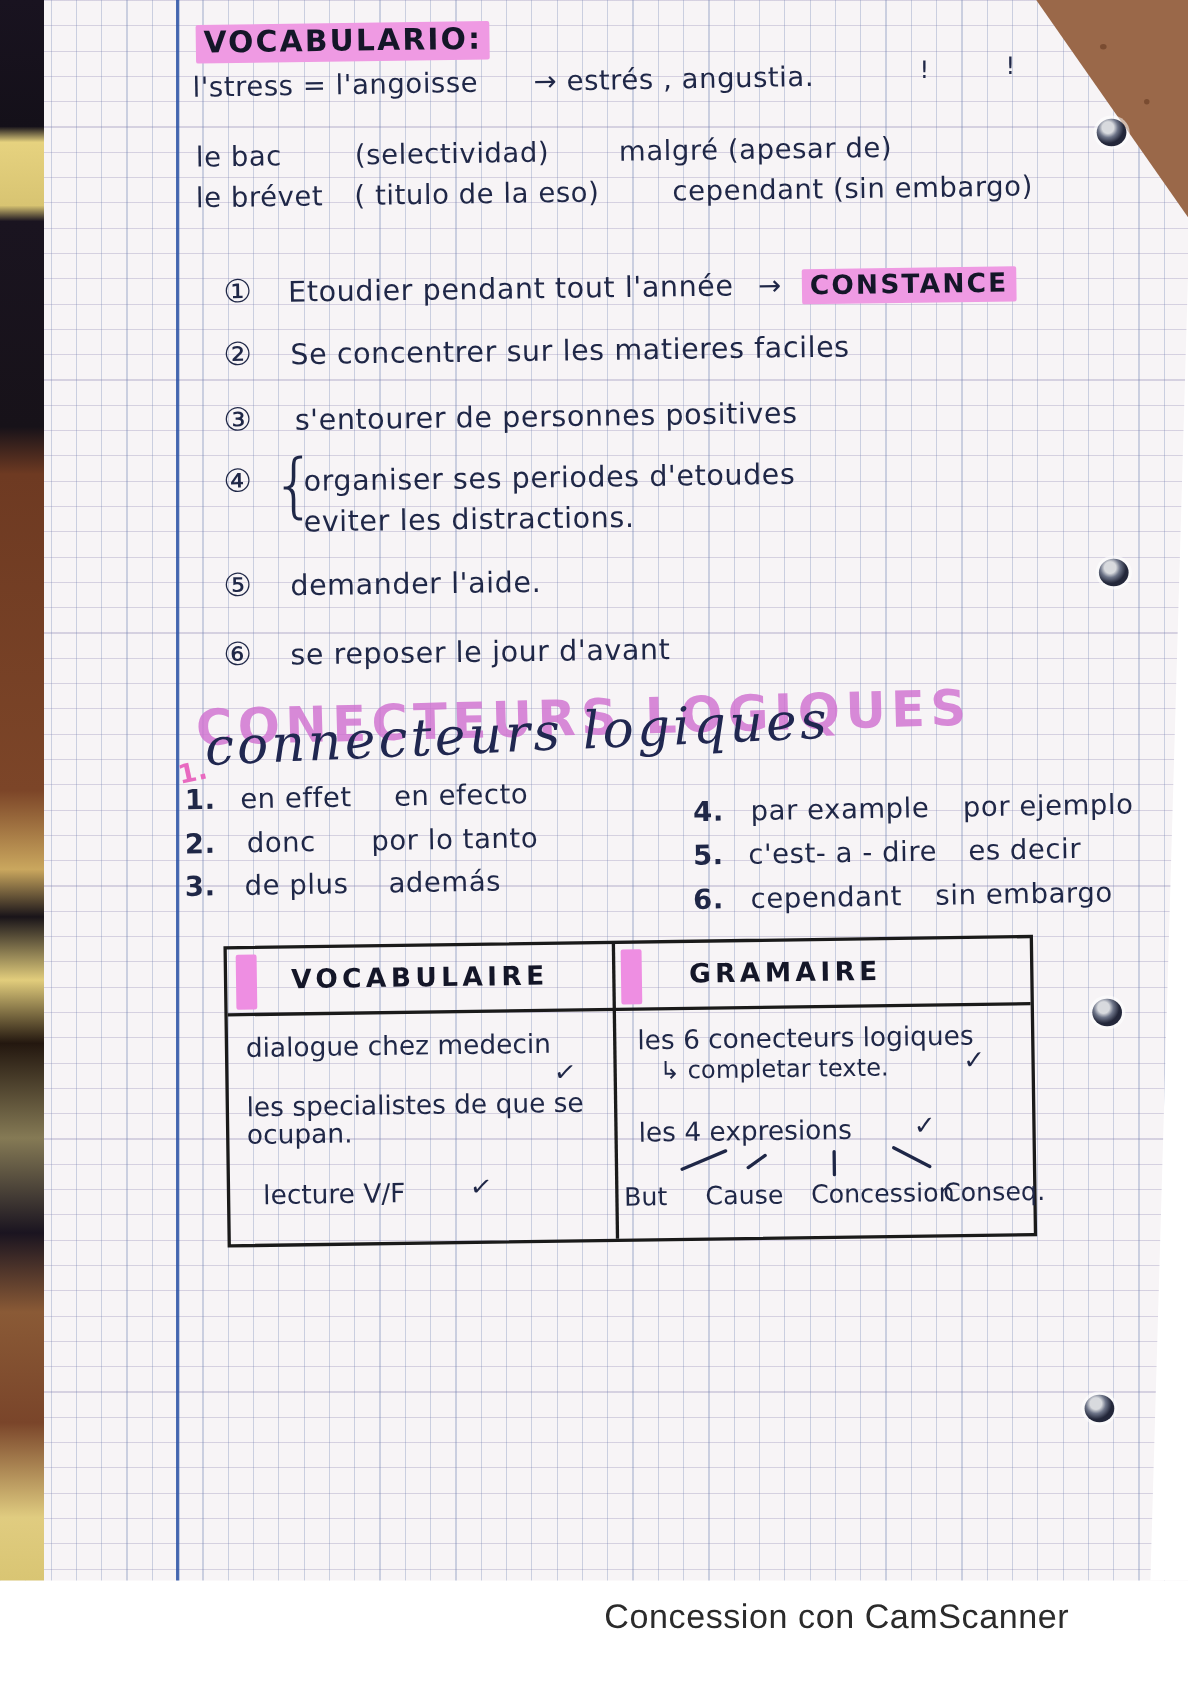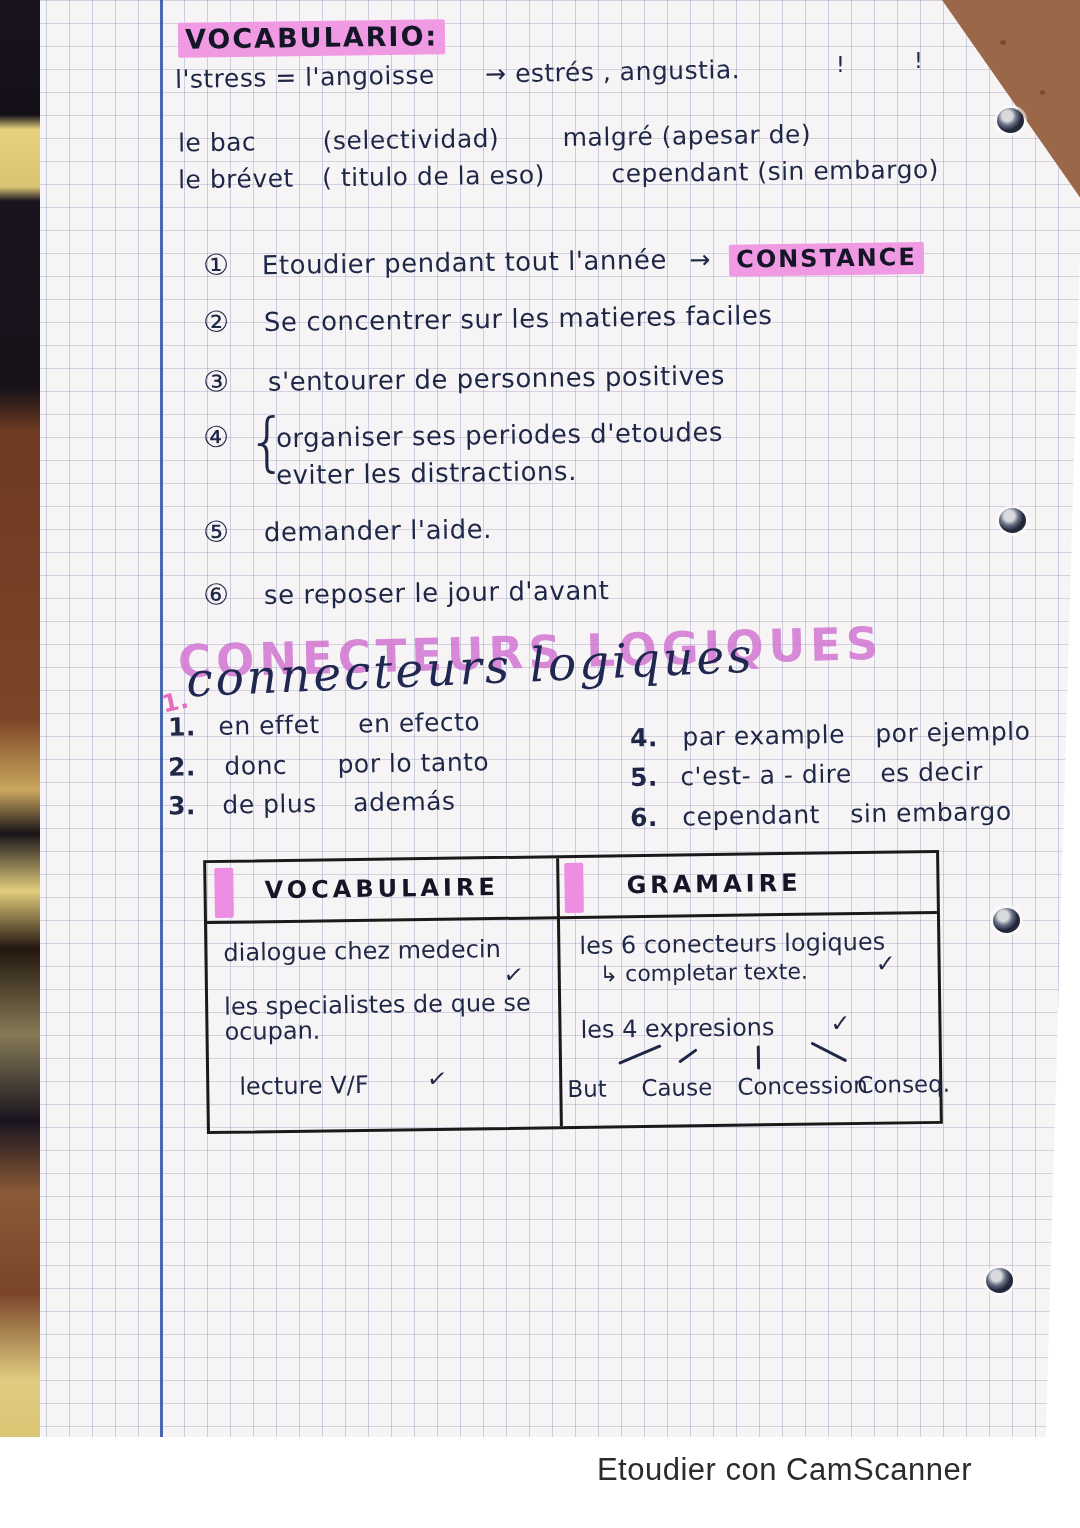--- a/index.html
+++ b/index.html
@@ -190,15 +190,15 @@
     <div class="stroke" style="left:548px;top:190px;width:3px;height:24px;"></div>
     <div class="stroke" style="left:600px;top:196px;width:40px;height:3px;transform:rotate(28deg);"></div>
 
     <div class="cell" style="left:358px;top:218px;font-size:23px;">But</div>
     <div class="cell" style="left:432px;top:218px;font-size:23px;">Cause</div>
     <div class="cell" style="left:528px;top:218px;font-size:23px;">Concession</div>
     <div class="cell" style="left:648px;top:218px;font-size:23px;">Conseq.</div>
   </div>
 
   <div class="footer-band"></div>
-  <div class="footer-text">Etoudier con CamScanner</div>
+  <div class="footer-text">Concession con CamScanner</div>
 
 </div>
 
 </body></html>

